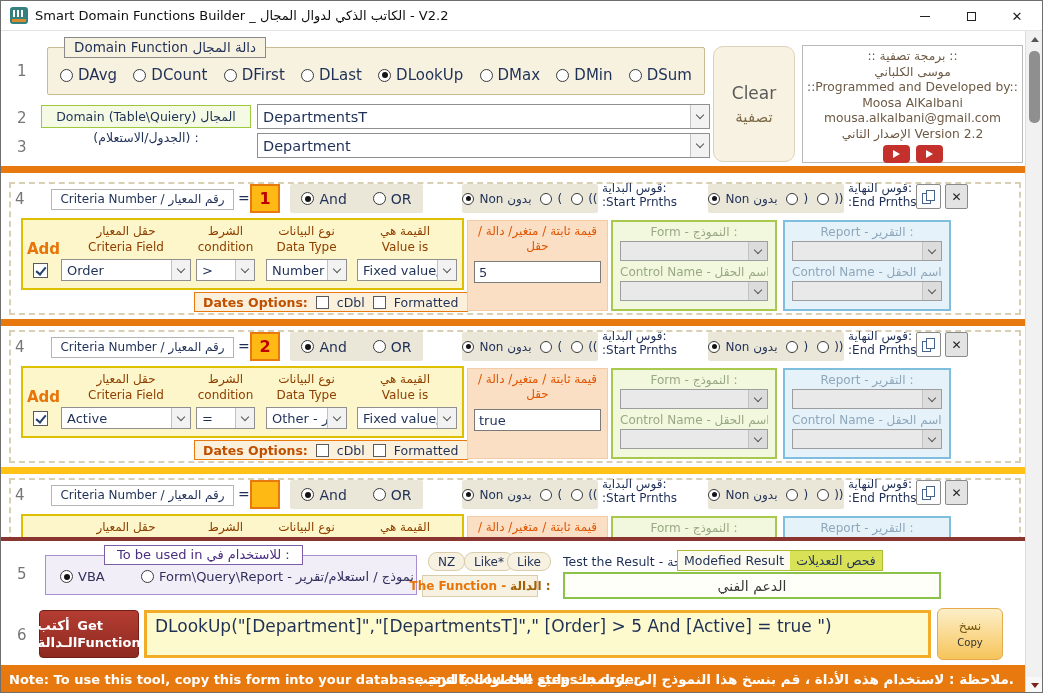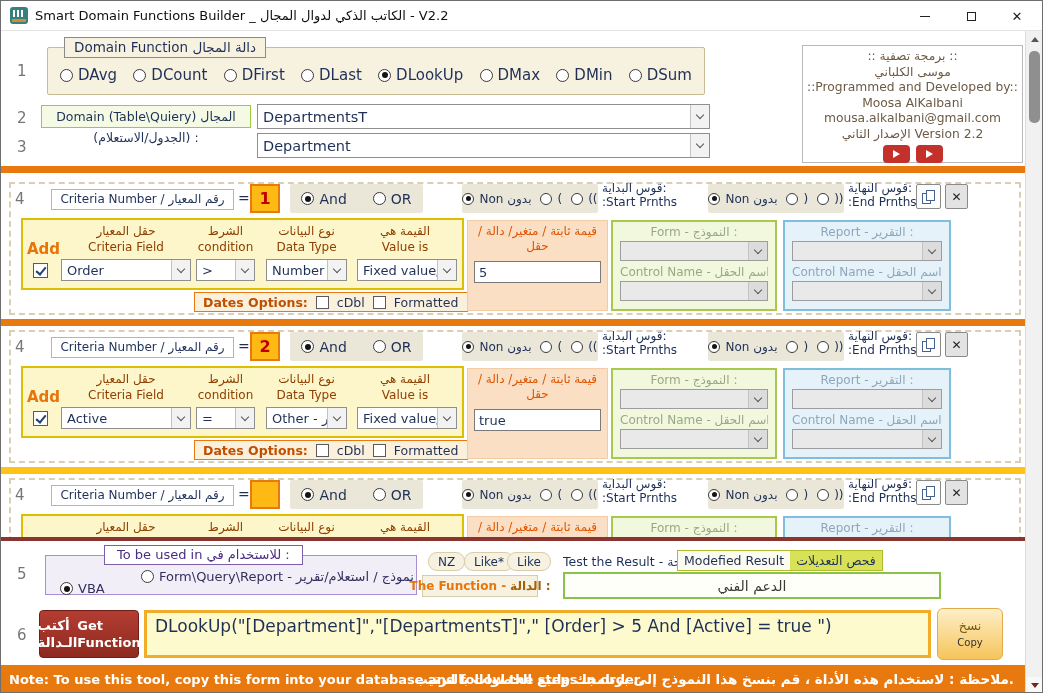--- a/index.html
+++ b/index.html
@@ -106,21 +106,21 @@
   .bbox{position:absolute;left:782px;top:42px;width:168px;height:91px;background:#e5f2fa;border:2px solid #7fbedc;padding:2px 7px;}
   .glbl{font-size:12px;line-height:16px;text-align:center;white-space:nowrap;overflow:hidden;}
   .gbox .glbl{color:#9aa885;}
   .bbox .glbl{color:#8fa7ba;}
   .gdd{position:relative;width:100%;height:20px;margin:1px 0 3px 0;}
   
   .bpanel{position:absolute;left:0;top:536px;width:1026px;height:128px;background:#fff;border-top:4px solid #8a3530;z-index:5;}
   .uigroup{position:absolute;left:44px;top:14px;width:372px;height:40px;background:#f2eef8;border:1px solid #a98fd0;}
   .uilabel{position:absolute;left:58px;top:-11px;height:20px;line-height:18px;background:#fff;border:1px solid #7b5ea7;
      padding:0 12px;font-size:13px;color:#4b2e83;white-space:nowrap;}
-  .uigroup .ro.vba{position:absolute;left:14px;top:13px;margin-top:12px;}
+  .uigroup .ro.vba{position:absolute;left:14px;top:13px;}
   .uigroup .ro.fqr{position:absolute;left:95px;top:13px;}
   .uigroup .ro em{font-size:13px;color:#33305e;white-space:nowrap;}
   .pill{position:absolute;top:11px;height:19px;background:#f6f1e0;border:1px solid #d8cca9;border-radius:9px;
      font-size:12px;color:#1f3057;display:flex;align-items:center;padding:0 9px;}
   .testlab{position:absolute;left:562px;top:13px;font-size:12.5px;color:#1f3057;white-space:nowrap;}
   .modres{position:absolute;left:676px;top:9px;height:21px;border:1.5px solid #adbd2f;display:flex;align-items:stretch;}
   .modres .m1{background:#fcfbef;padding:1px 6px;font-size:12.5px;color:#1f3057;display:flex;align-items:center;}
   .modres .m2{background:#d9e157;padding:1px 6px;font-size:12.5px;color:#1f3057;display:flex;align-items:center;}
   .fnlab{position:absolute;left:421px;top:34px;width:116px;height:22px;background:#f6f1e0;border:1px solid #d8cca9;
      display:flex;align-items:center;justify-content:center;gap:4px;font-size:12px;font-weight:bold;white-space:nowrap;}
@@ -205,20 +205,24 @@
           <i></i>
           <em>DMin</em>
         </span>
         <span class="ro">
           <i></i>
           <em>DSum</em>
         </span>
       </div>
   </div>
 
+  <div class="clearbtn">
+    <span class="en">Clear</span>
+    <span class="ar">تصفية</span>
+  </div>
   <div class="credits">
     <div>:: برمجة تصفية ::</div>
     <div>موسى الكلباني</div>
     <div>::Programmed and Developed by::</div>
     <div>Moosa AlKalbani</div>
     <div>mousa.alkalbani@gmail.com</div>
     <div>الإصدار الثاني Version 2.2</div>
     <div class="ytrow">
       <span class="yt"></span>
       <span class="yt"></span>

